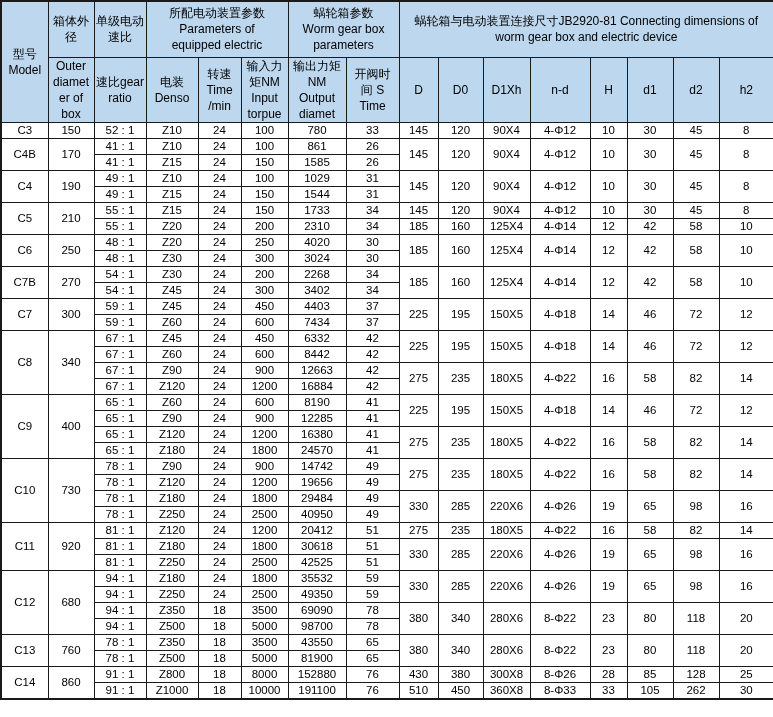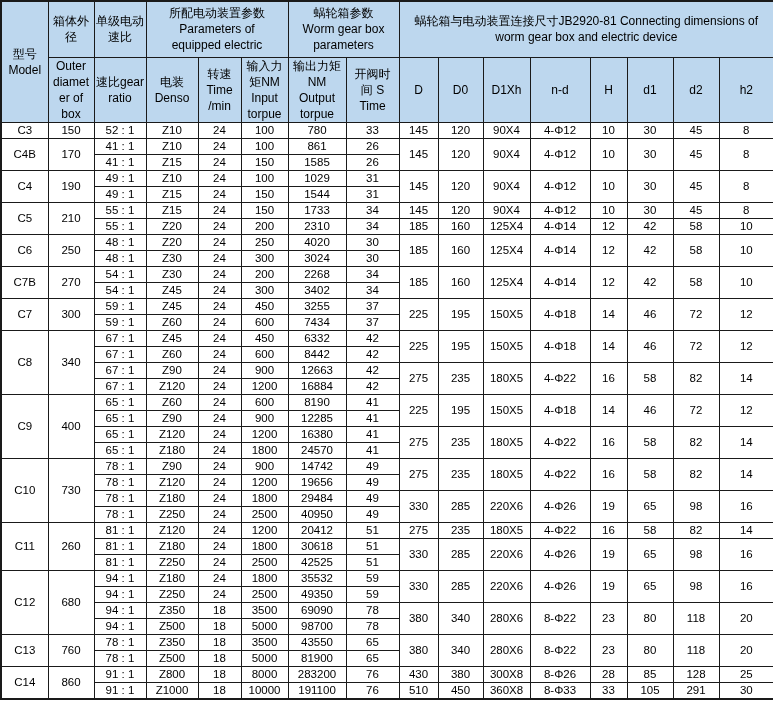--- a/index.html
+++ b/index.html
@@ -92,21 +92,21 @@
       <th>转速
 Time
 /min</th>
       <th>输入力
 矩NM
 Input
 torpue</th>
       <th>输出力矩
 NM
 Output
-torpue</th>
+diamet</th>
       <th>开阀时
 间 S
 Time</th>
       <th>D</th>
       <th>D0</th>
       <th>D1Xh</th>
       <th>n-d</th>
       <th>H</th>
       <th>d1</th>
       <th>d2</th>
@@ -270,21 +270,21 @@
         <td>3402</td>
         <td>34</td>
       </tr>
       <tr>
         <td rowspan="2">C7</td>
         <td rowspan="2">300</td>
         <td>59 : 1</td>
         <td>Z45</td>
         <td>24</td>
         <td>450</td>
-        <td>3255</td>
+        <td>4403</td>
         <td>37</td>
         <td rowspan="2">225</td>
         <td rowspan="2">195</td>
         <td rowspan="2">150X5</td>
         <td rowspan="2">4-Φ18</td>
         <td rowspan="2">14</td>
         <td rowspan="2">46</td>
         <td rowspan="2">72</td>
         <td rowspan="2">12</td>
       </tr>
@@ -441,21 +441,21 @@
       <tr>
         <td>78 : 1</td>
         <td>Z250</td>
         <td>24</td>
         <td>2500</td>
         <td>40950</td>
         <td>49</td>
       </tr>
       <tr>
         <td rowspan="3">C11</td>
-        <td rowspan="3">260</td>
+        <td rowspan="3">920</td>
         <td>81 : 1</td>
         <td>Z120</td>
         <td>24</td>
         <td>1200</td>
         <td>20412</td>
         <td>51</td>
         <td>275</td>
         <td>235</td>
         <td>180X5</td>
         <td>4-Φ22</td>
@@ -564,21 +564,21 @@
         <td>81900</td>
         <td>65</td>
       </tr>
       <tr>
         <td rowspan="2">C14</td>
         <td rowspan="2">860</td>
         <td>91 : 1</td>
         <td>Z800</td>
         <td>18</td>
         <td>8000</td>
-        <td>283200</td>
+        <td>152880</td>
         <td>76</td>
         <td>430</td>
         <td>380</td>
         <td>300X8</td>
         <td>8-Φ26</td>
         <td>28</td>
         <td>85</td>
         <td>128</td>
         <td>25</td>
       </tr>
@@ -588,17 +588,17 @@
         <td>18</td>
         <td>10000</td>
         <td>191100</td>
         <td>76</td>
         <td>510</td>
         <td>450</td>
         <td>360X8</td>
         <td>8-Φ33</td>
         <td>33</td>
         <td>105</td>
-        <td>291</td>
+        <td>262</td>
         <td>30</td>
       </tr>
     </tbody>
 </table>
 
 </body></html>

